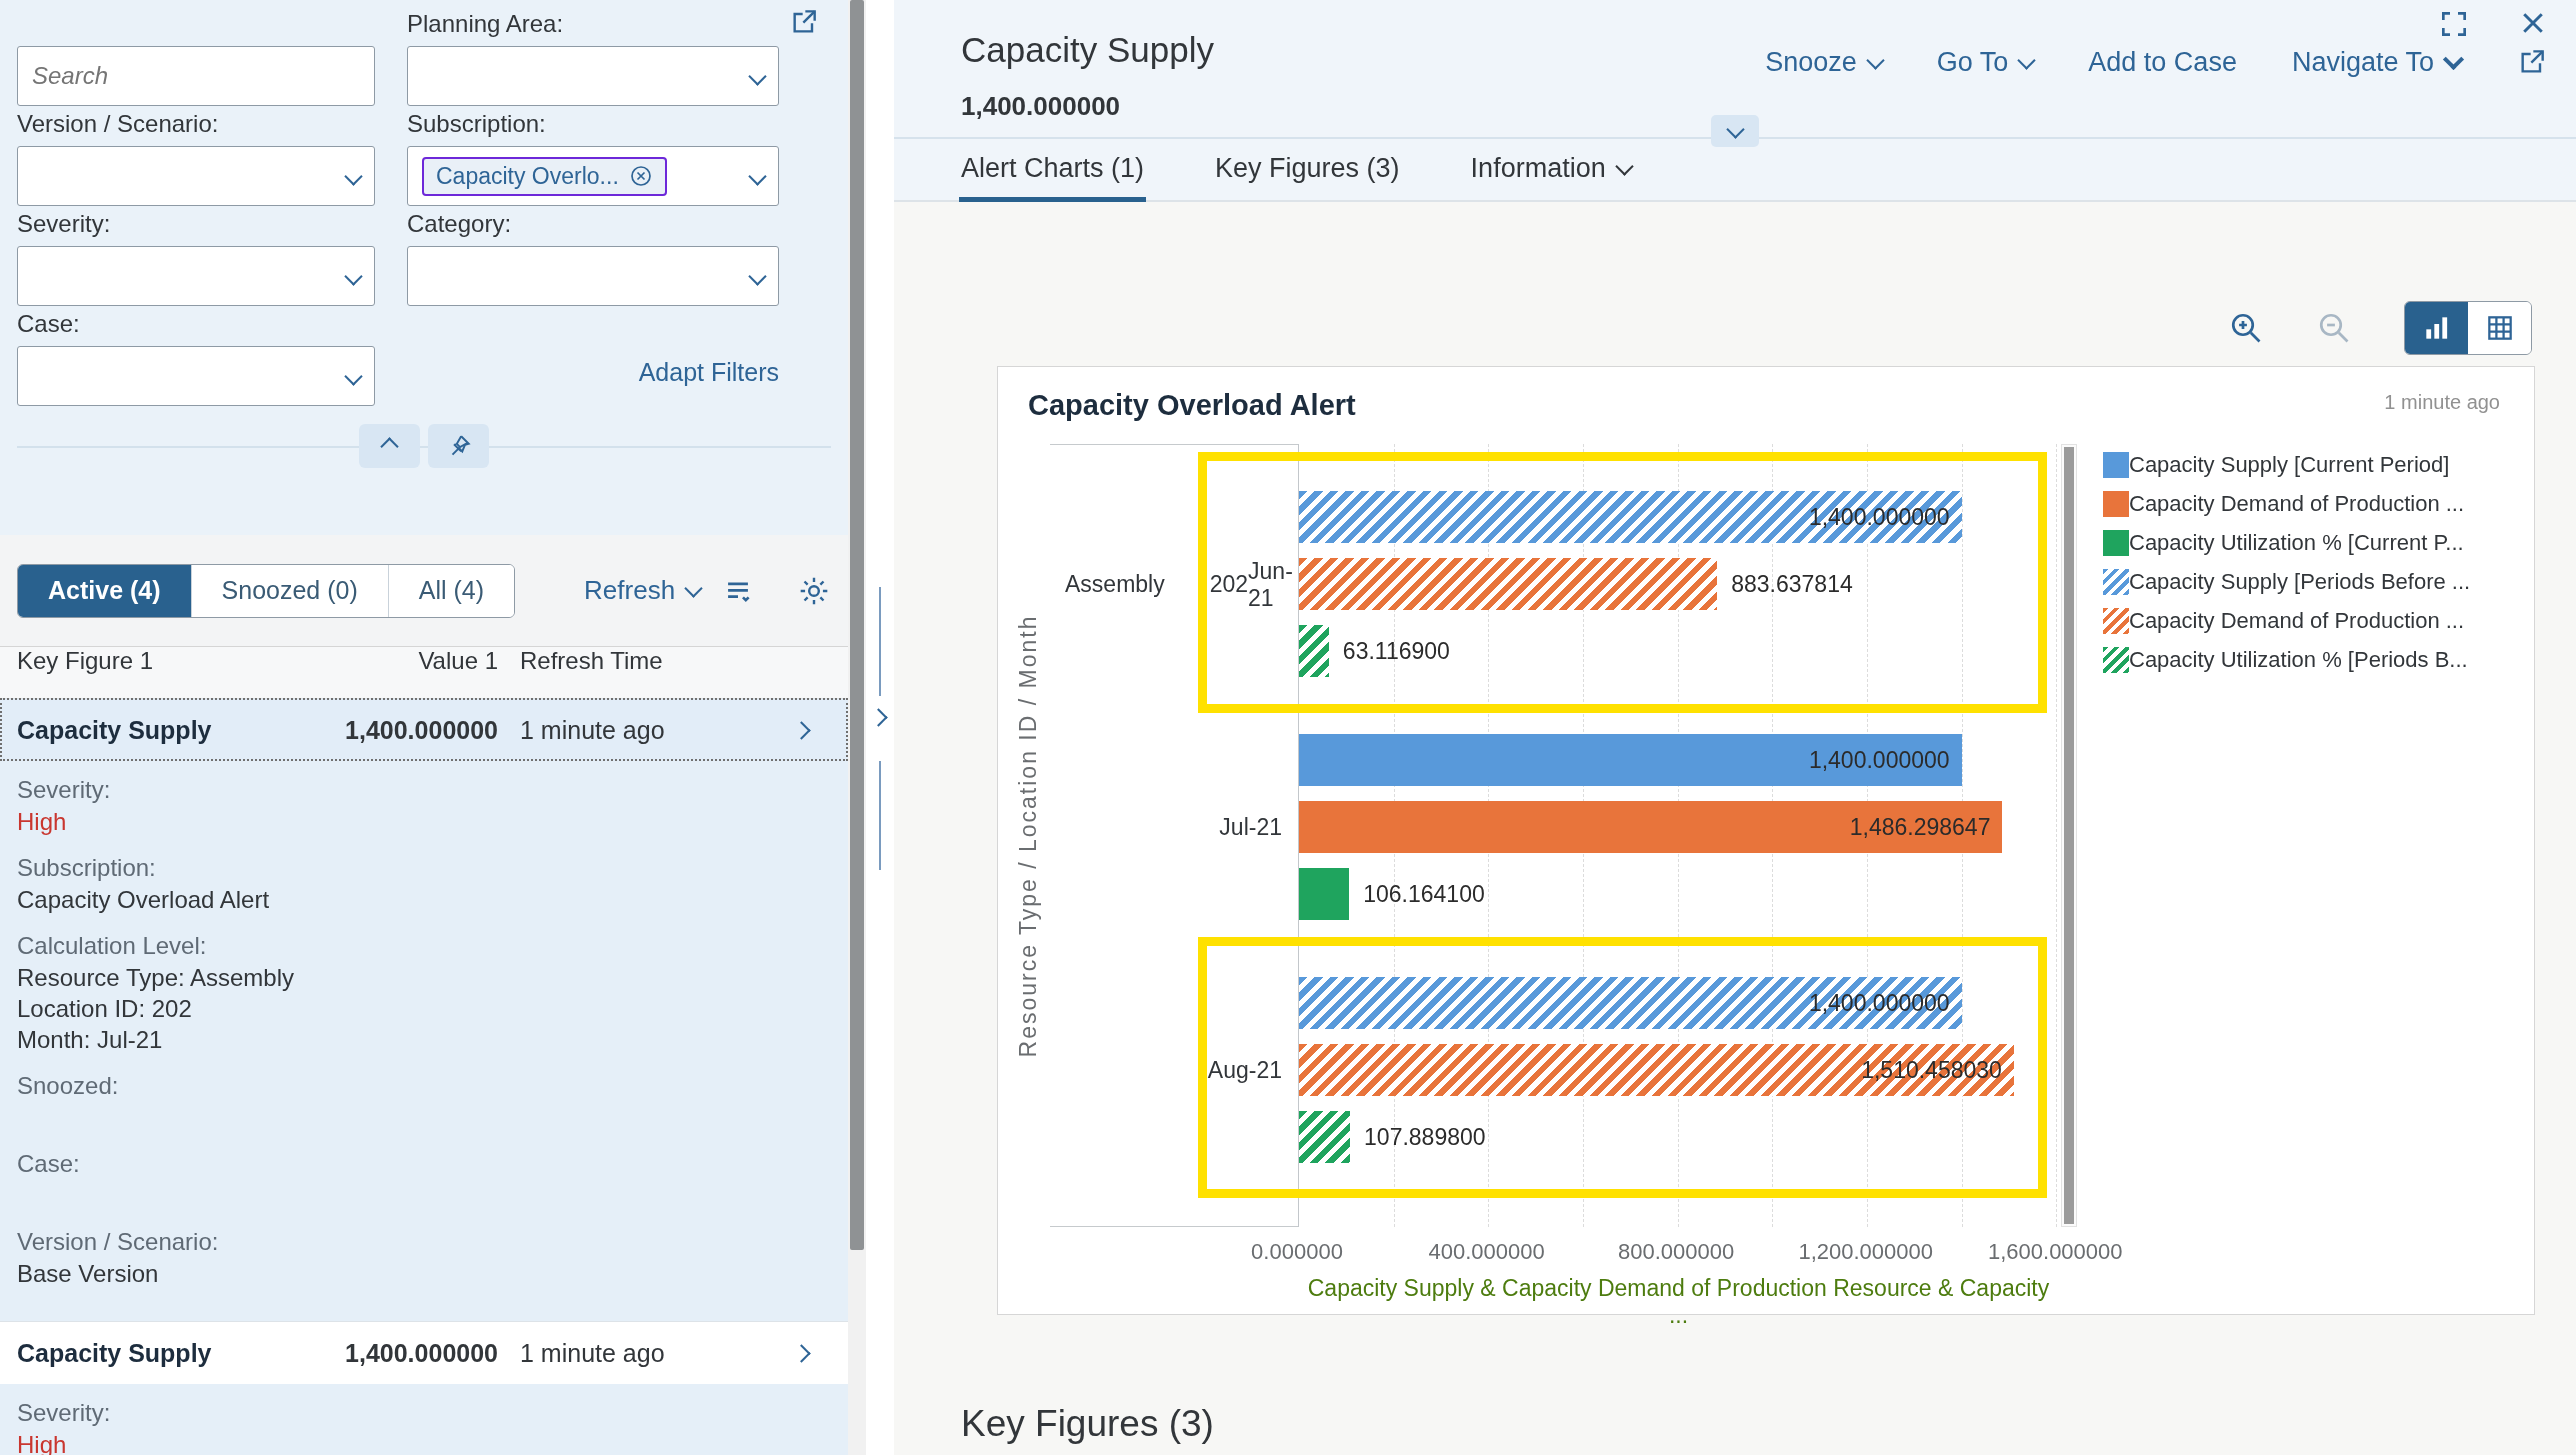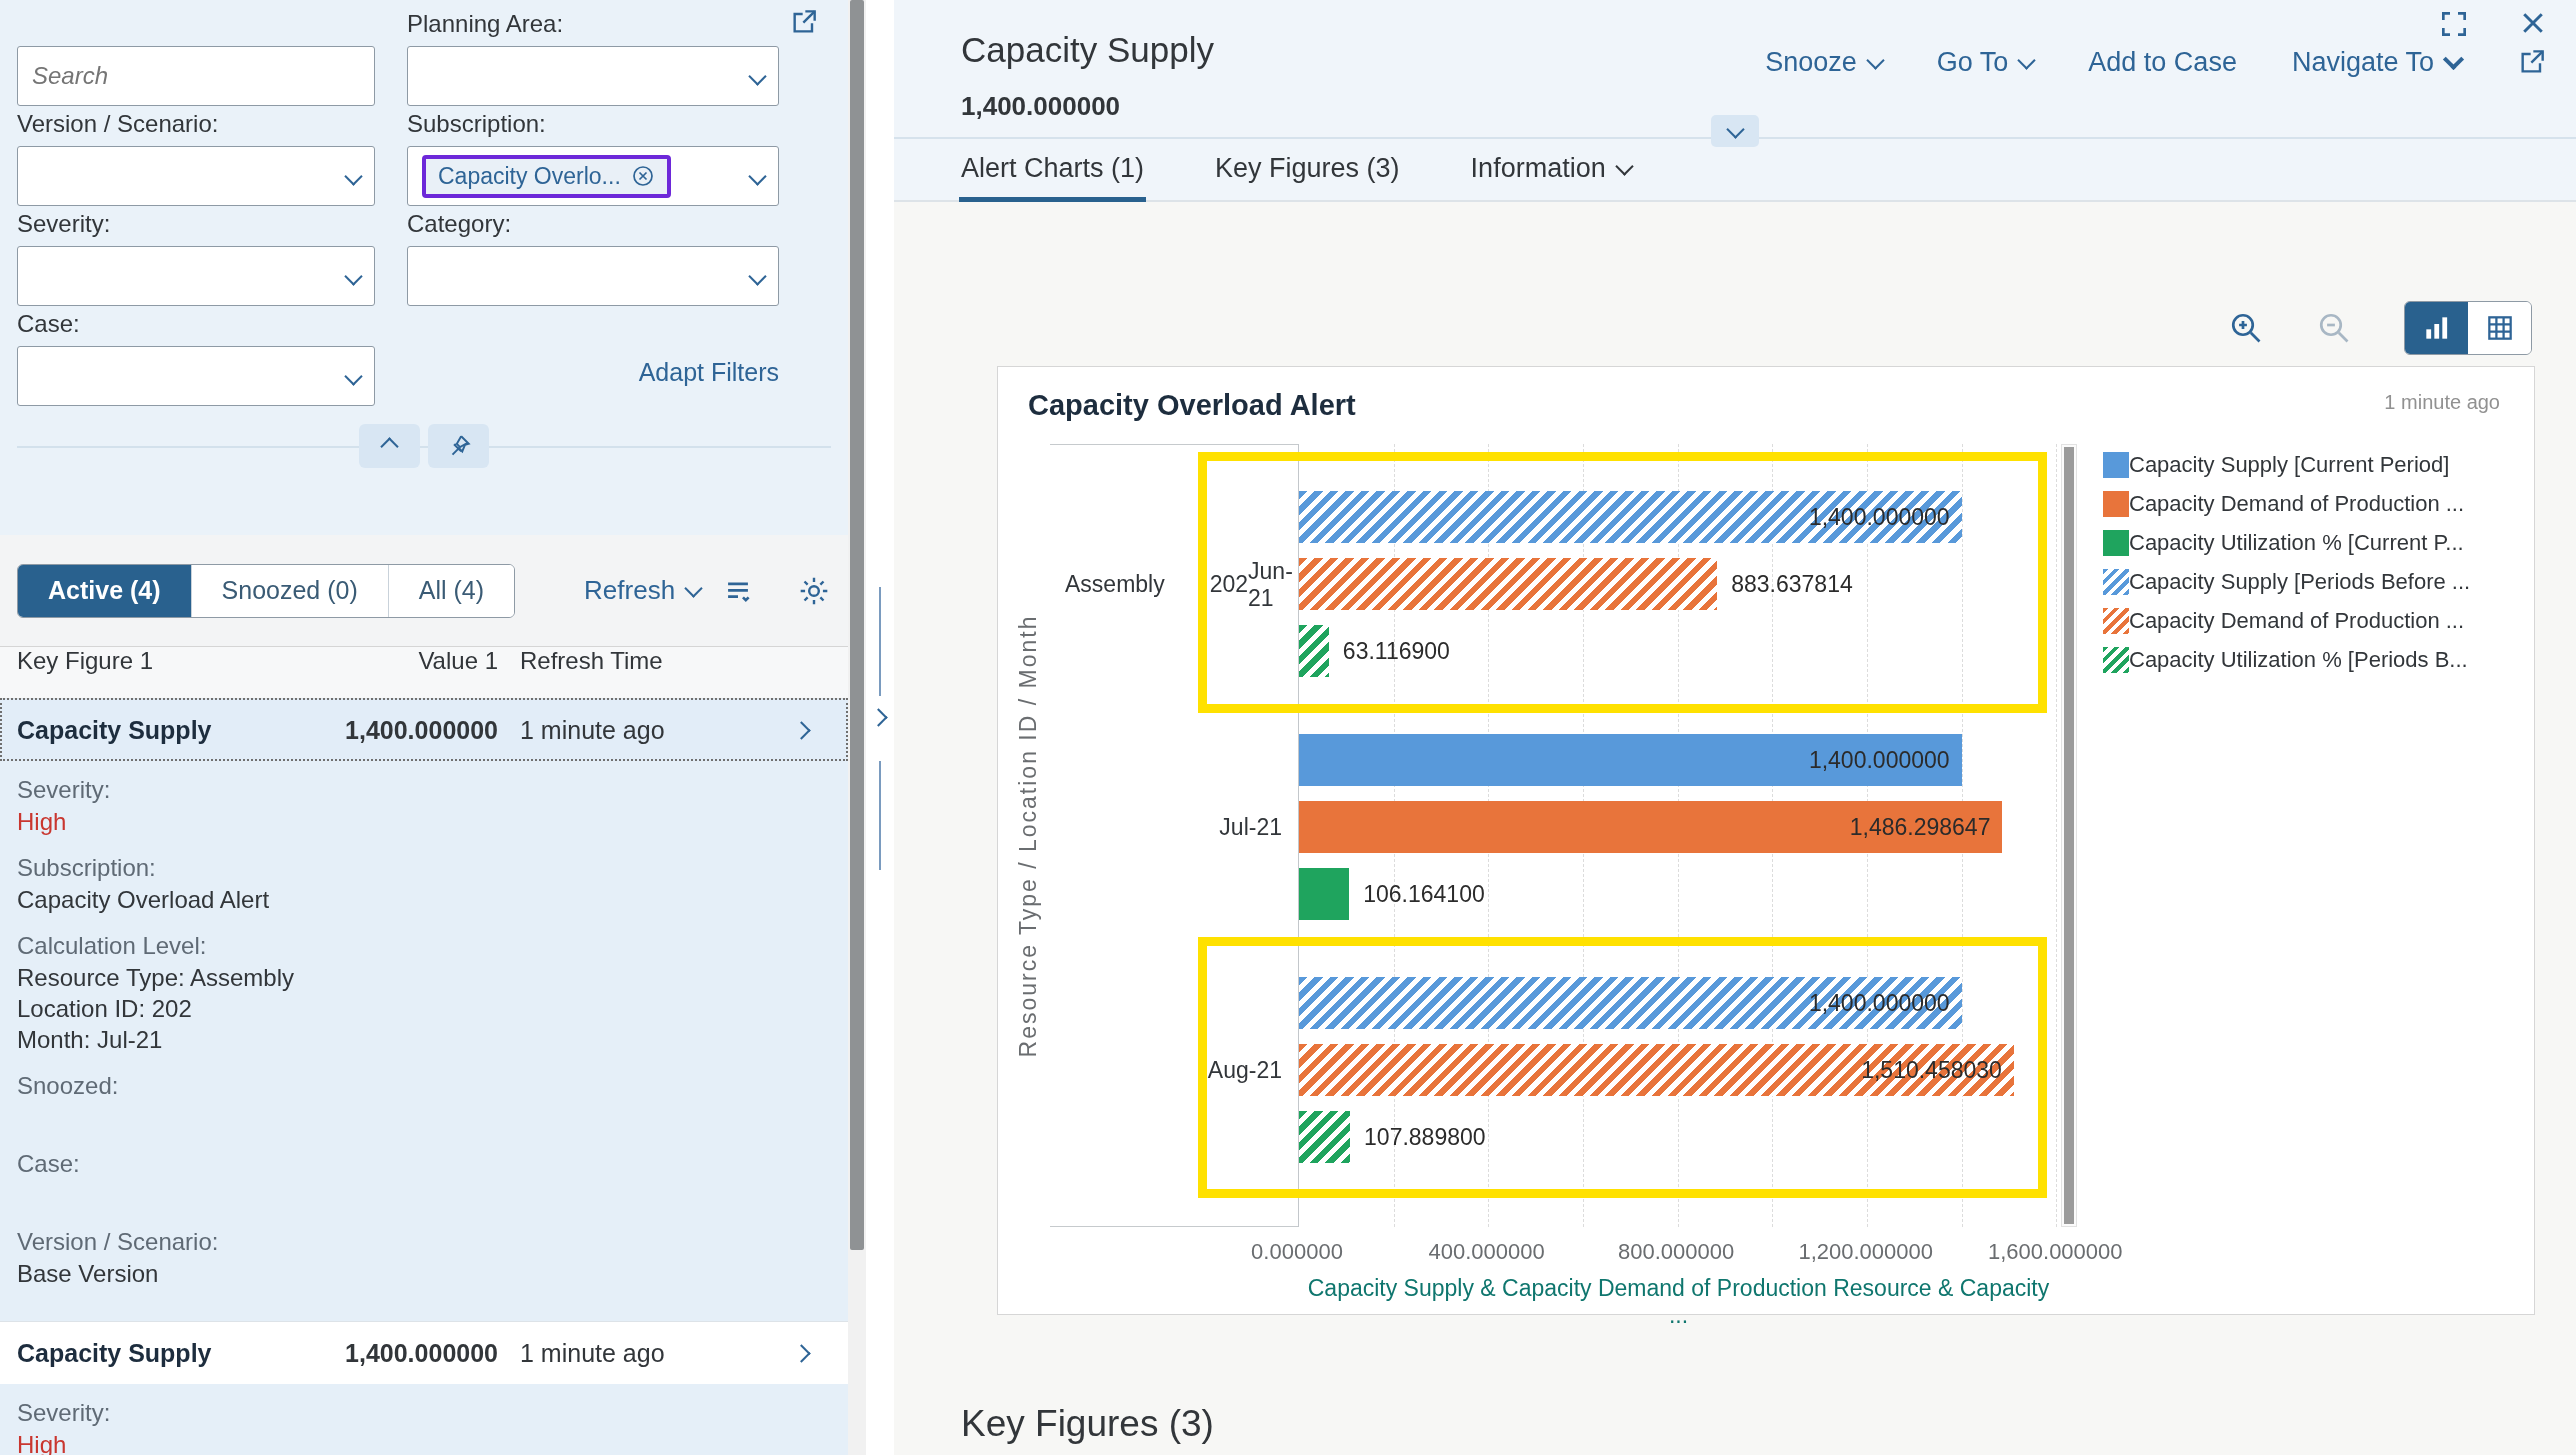--- a/index.html
+++ b/index.html
@@ -20,21 +20,21 @@
   .left-panel { position:absolute; left:0; top:0; width:848px; height:1455px; background:#EAF2F9; }
   .filters { position:relative; padding:6px 17px 0 17px; }
   .share-top { position:absolute; right:28px; top:6px; }
   .f-grid { display:grid; grid-template-columns:358px 372px; column-gap:32px; }
   .f-label { font-size:24px; color:#32363a; height:40px; display:flex; align-items:flex-end; padding-bottom:8px; }
   .input, .select { height:60px; background:#fff; border:1px solid #8e9aa5; border-radius:3px;
       display:flex; align-items:center; padding:0 14px; font-size:24px; position:relative; }
   .input input { border:none; outline:none; width:100%; font-size:24px; font-style:italic; color:#7b8792;
       background:transparent; font-family:"Liberation Sans",sans-serif; }
   .select .sel-chev { margin-left:auto; color:#2E6496; }
-  .token { display:flex; align-items:center; gap:10px; background:#e9f0f7; border:4px solid #6d28d9;
+  .token { display:flex; align-items:center; gap:10px; background:#e9f0f7; border:2px solid #6d28d9;
       border-radius:4px; padding:4px 12px; font-size:23px; color:#2E6496; max-width:260px; white-space:nowrap; }
   .adapt-row { display:flex; align-items:center; justify-content:flex-end; height:52px; }
   .adapt-link { color:#2E6496; font-size:25px; cursor:pointer; }
   .collapse-bar { position:relative; height:52px; margin-top:14px; }
   .collapse-bar .line { position:absolute; left:0; right:0; top:26px; border-top:2px solid #d3e1ec; }
   .cb-btns { position:absolute; left:50%; transform:translateX(-50%); top:4px; display:flex; gap:8px; }
   .cb-btn { width:61px; height:44px; background:#d8e6f3; border-radius:6px; display:flex;
       align-items:center; justify-content:center; color:#2E6496; }
 
   .list-section { position:absolute; left:0; top:535px; right:0; bottom:0; background:#f3f4f5; }
@@ -115,21 +115,21 @@
   .bar .blab.in { right:12px; } .bar .blab.out { left:calc(100% + 14px); }
   .hl-box { position:absolute; left:-101px; right:14px; border:9px solid #FFE100; z-index:5; pointer-events:none; }
   .plot-sbar { width:16px; height:783px; background:#fbfbfb; border:1px solid #e2e2e2; position:relative; }
   .plot-thumb { position:absolute; left:2px; top:2px; bottom:2px; width:10px; background:#9b9b9b; }
   .legend { margin-left:26px; width:416px; padding-top:8px; }
   .leg-item { display:flex; align-items:center; gap:0; margin-bottom:13px; }
   .leg-sw { width:26px; height:26px; flex:0 0 26px; }
   .leg-tx { font-size:22px; color:#32363a; white-space:nowrap; overflow:hidden; text-overflow:ellipsis; }
   .xticks { position:absolute; left:299px; top:872px; width:763px; height:32px; }
   .xticks span { position:absolute; transform:translateX(-50%); font-size:22px; color:#6a6d70; white-space:nowrap; }
-  .xaxis-title { position:absolute; left:299px; top:908px; width:763px; text-align:center; font-size:23px; color:#0f766e; }
+  .xaxis-title { position:absolute; left:299px; top:908px; width:763px; text-align:center; font-size:23px; color:#4d7c0f; }
 
   .kf-section { position:absolute; left:67px; top:1201px; right:44px; }
   .kf-title { font-size:37px; color:#32363a; }
 </style>
 </head>
 <body>
 
 <div class="page">
 
   <div class="left-panel">

